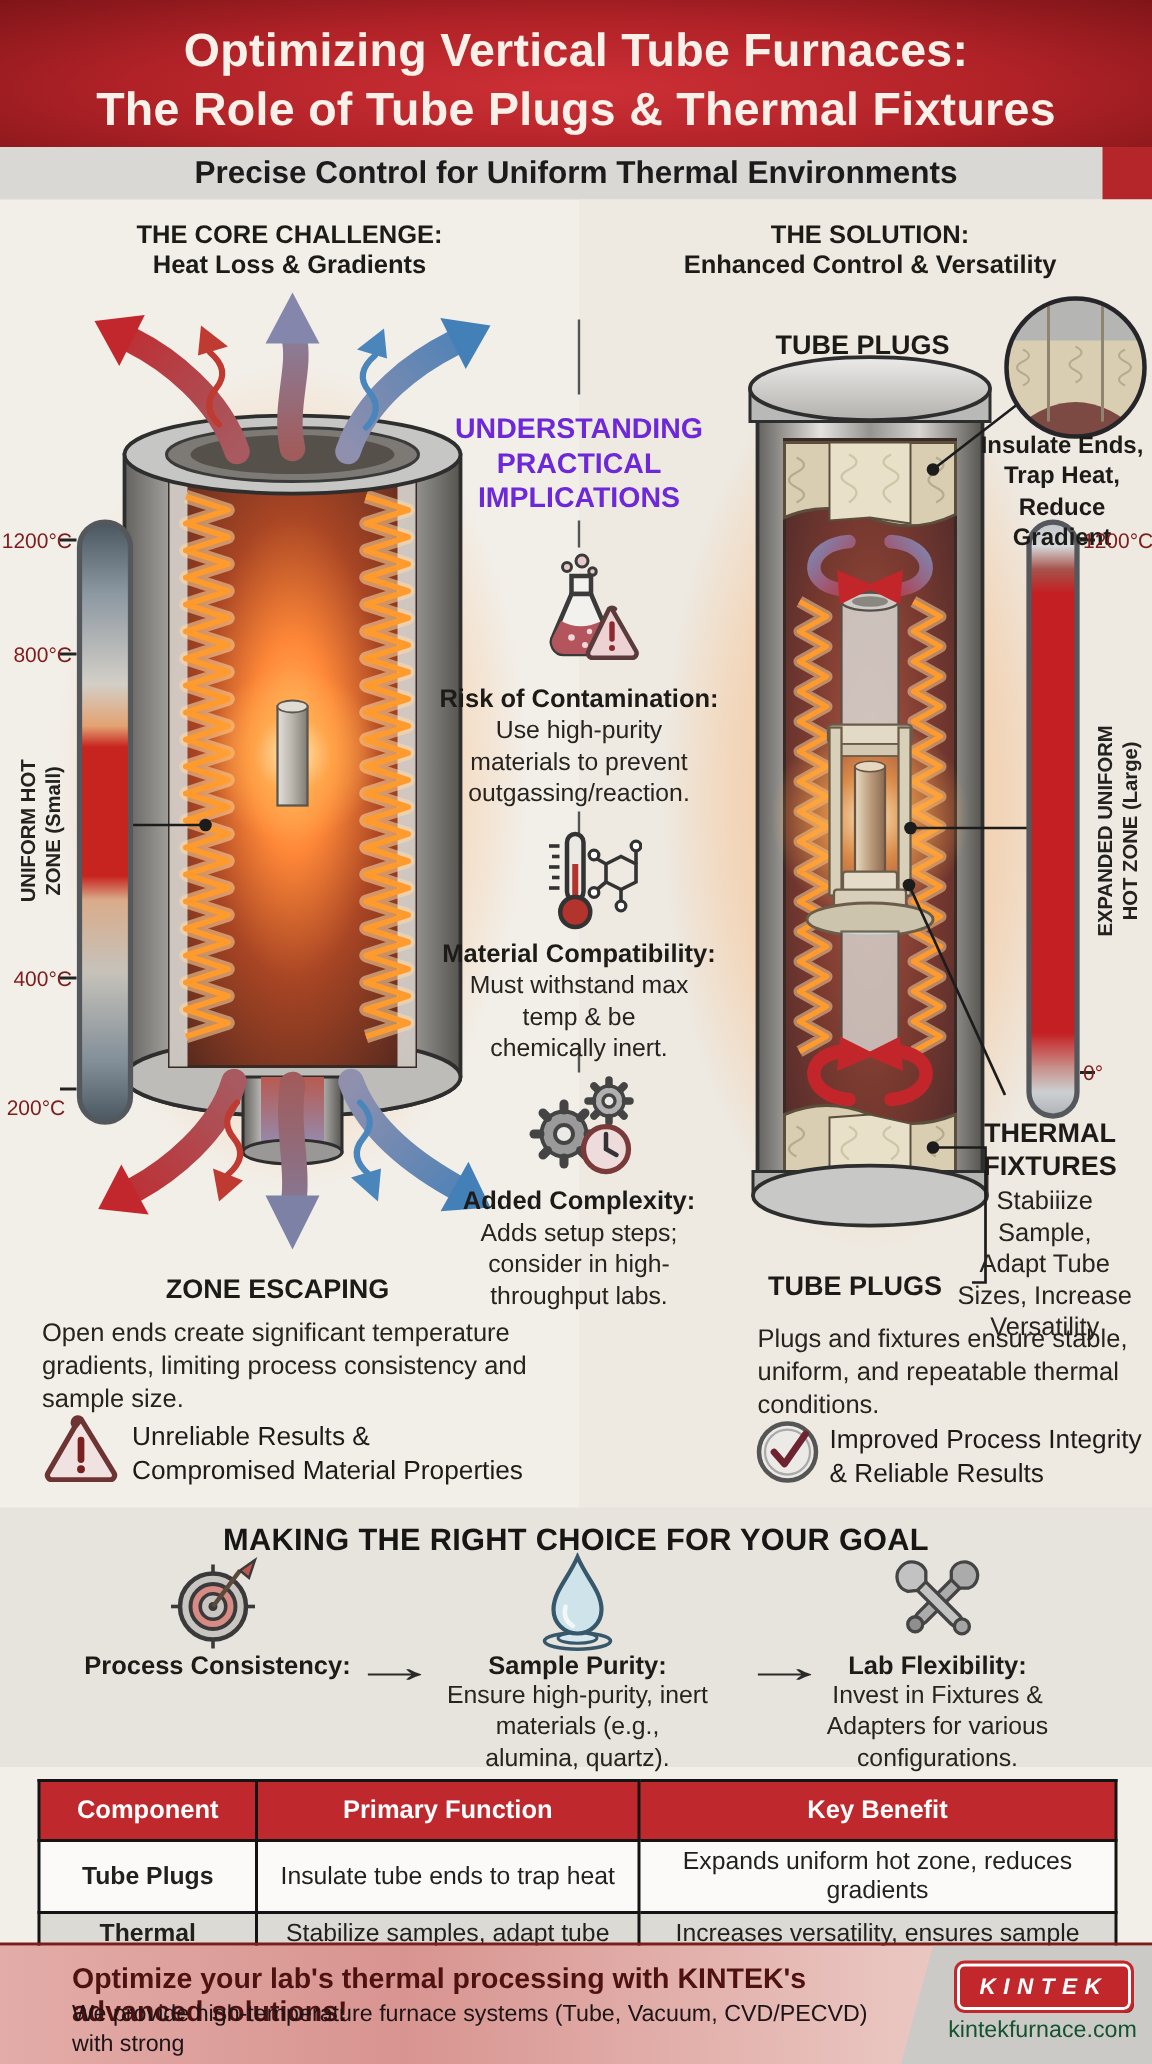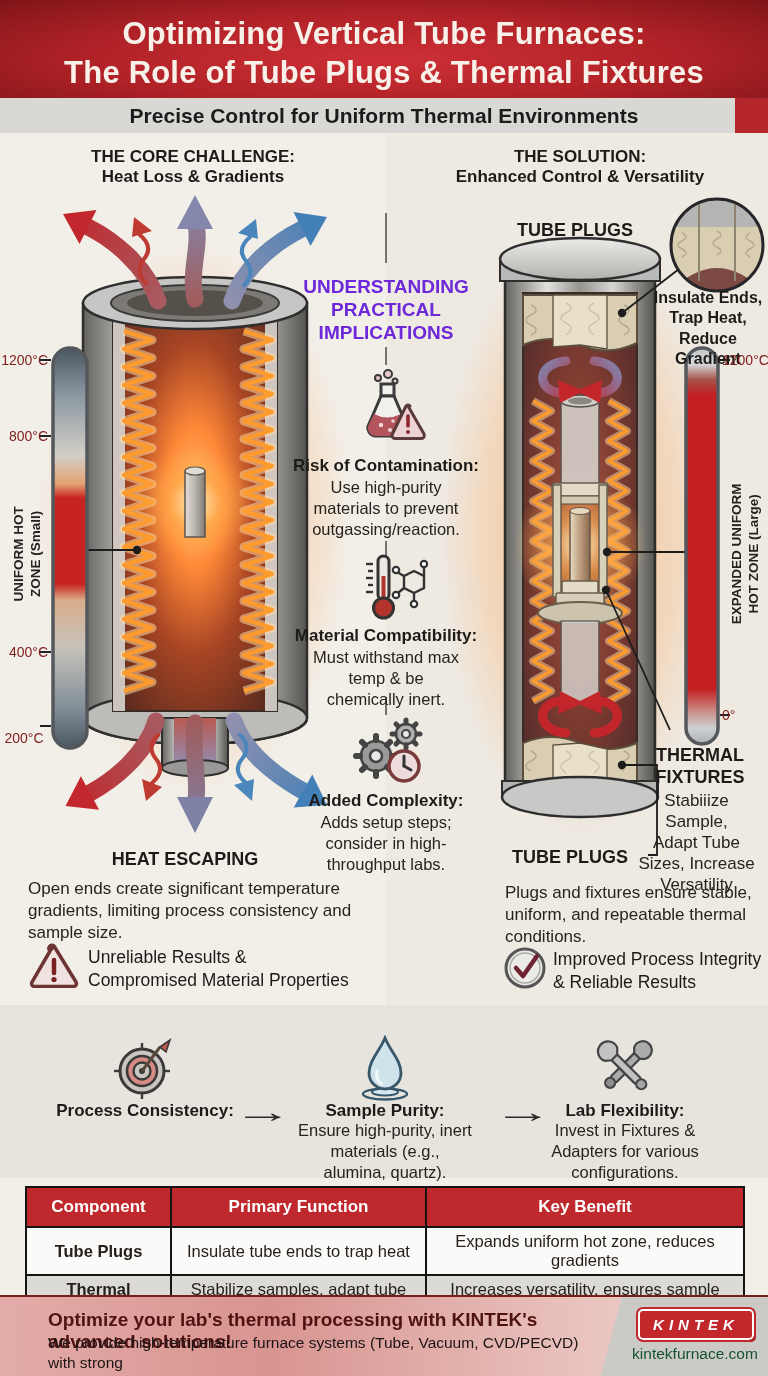--- a/index.html
+++ b/index.html
@@ -350,21 +350,21 @@
   <div>Heat Loss &amp; Gradients</div>
 </div>
 
 <div class="abs tick" style="left:0px;top:352px;width:48px;text-align:right;">1200°C</div>
 <div class="abs tick" style="left:0px;top:428px;width:48px;text-align:right;">800°C</div>
 <div class="abs tick" style="left:0px;top:644px;width:48px;text-align:right;">400°C</div>
 <div class="abs tick" style="left:0px;top:718px;width:48px;text-align:center;margin-top:12px;">200°C</div>
 <div class="abs rot pre" style="left:-57px;top:537px;width:170px;">UNIFORM HOT
 ZONE (Small)</div>
 
-<div class="abs lbl-bold ctr" style="left:85px;top:849px;width:200px;font-size:18px;">HEAT ESCAPING</div>
+<div class="abs lbl-bold ctr" style="left:85px;top:849px;width:200px;font-size:18px;">ZONE ESCAPING</div>
 <div class="abs para pre" style="left:28px;top:878px;width:352px;">Open ends create significant temperature
 gradients, limiting process consistency and
 sample size.</div>
 
 <svg class="abs" style="left:28px;top:942px;" width="52" height="46" viewBox="0 0 52 46">
   <path d="M26,4 L48,40 a3,3 0 0 1 -2.6,4.5 H6.6 A3,3 0 0 1 4,40 L22,9 Z M26,4 a3,3 0 0 0 -4,5" fill="#f0e2e0" stroke="#6e3434" stroke-width="3.5" stroke-linejoin="round"></path>
   <line x1="26" y1="18" x2="26" y2="31" stroke="#7a2020" stroke-width="4.5" stroke-linecap="round"></line>
   <circle cx="26" cy="37.5" r="2.6" fill="#7a2020"></circle>
 </svg>
 <div class="abs wbold pre" style="left:88px;top:946px;width:300px;">Unreliable Results &amp;
@@ -488,20 +488,21 @@
 conditions.</div>
 <svg class="abs" style="left:503px;top:946px;" width="44" height="44" viewBox="0 0 44 44">
   <circle cx="22" cy="22" r="19" fill="#eceae6" stroke="#555" stroke-width="3"></circle>
   <circle cx="22" cy="22" r="15" fill="none" stroke="#aaa" stroke-width="1.5"></circle>
   <path d="M13,22 L20,30 L34,10" fill="none" stroke="#6e2430" stroke-width="4.5" stroke-linecap="round" stroke-linejoin="round"></path>
 </svg>
 <div class="abs wbold pre" style="left:553px;top:948px;width:215px;">Improved Process Integrity
 &amp; Reliable Results</div>
 
 <div class="abs choice">
+  <div class="choice-h" style="margin-top:10px;">MAKING THE RIGHT CHOICE FOR YOUR GOAL</div>
 
   <svg class="abs" style="left:112px;top:33px;" width="66" height="62" viewBox="0 0 66 62">
     <circle cx="30" cy="33" r="22" fill="#c9c5c0" stroke="#3a3a3a" stroke-width="3"></circle>
     <circle cx="30" cy="33" r="15" fill="#d88a84" stroke="#3a3a3a" stroke-width="2.6"></circle>
     <circle cx="30" cy="33" r="8.5" fill="#c9c5c0" stroke="#3a3a3a" stroke-width="2.4"></circle>
     <circle cx="30" cy="33" r="3" fill="#3a3a3a"></circle>
     <g stroke="#3a3a3a" stroke-width="2.4">
         <line x1="30" y1="5" x2="30" y2="12"></line>
         <line x1="30" y1="54" x2="30" y2="61"></line>
         <line x1="2" y1="33" x2="9" y2="33"></line>

